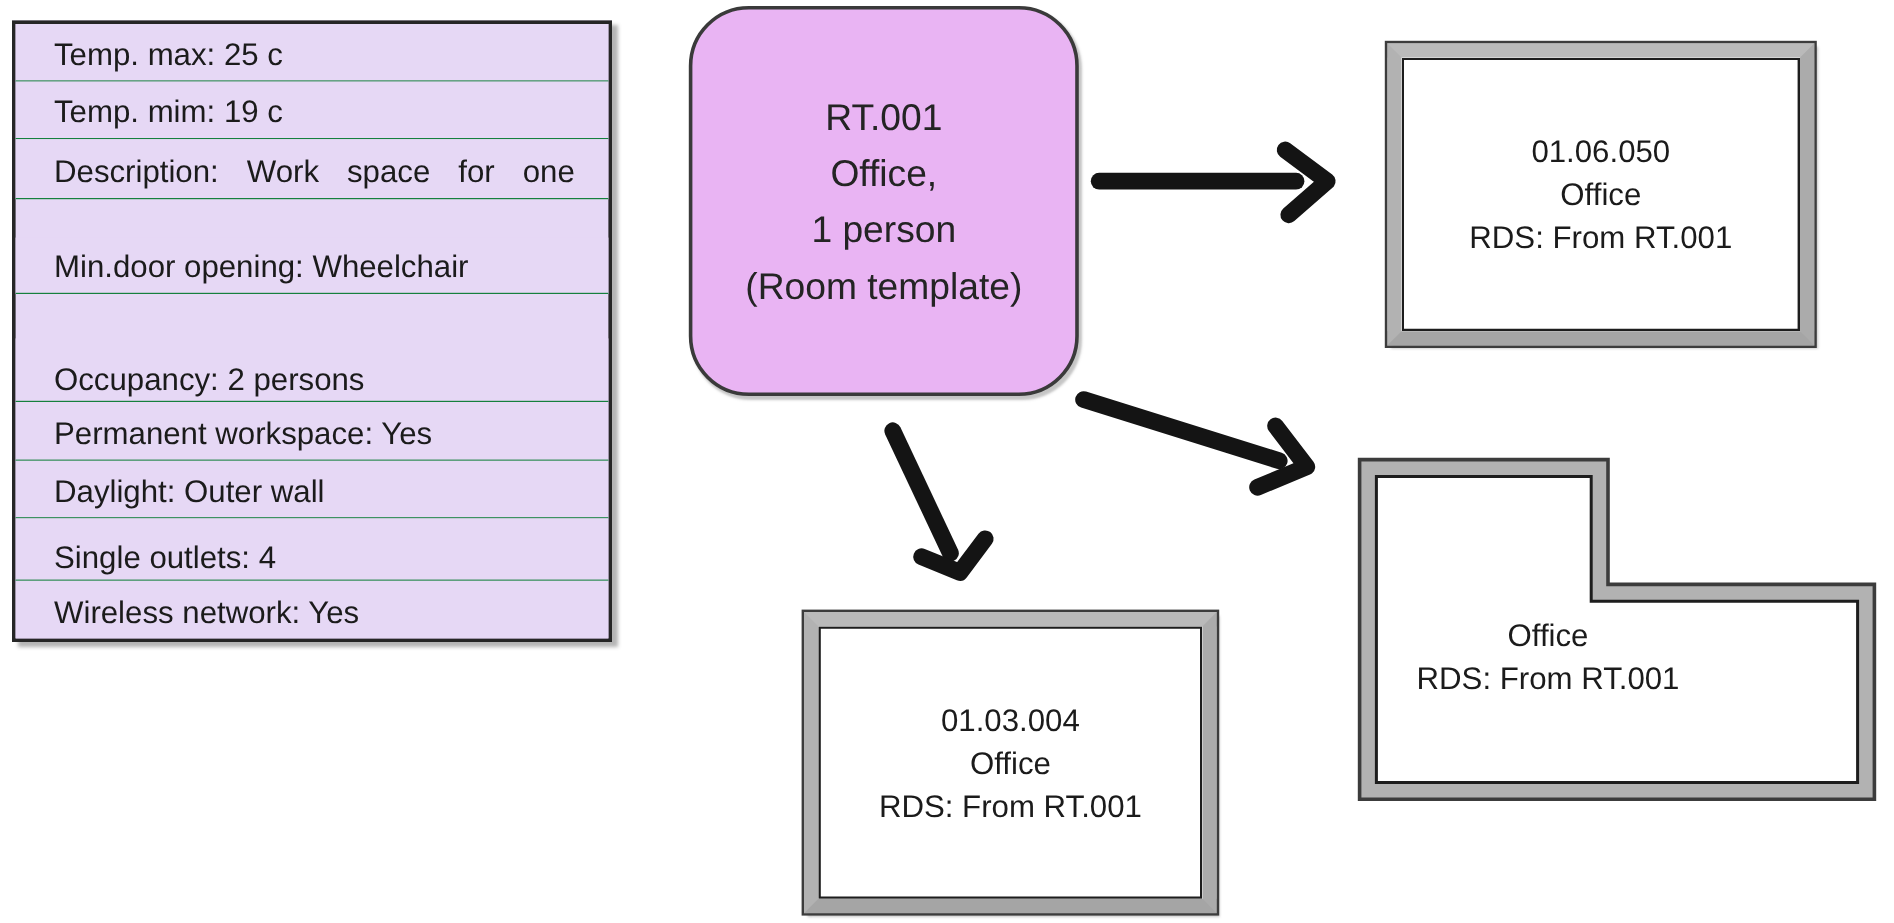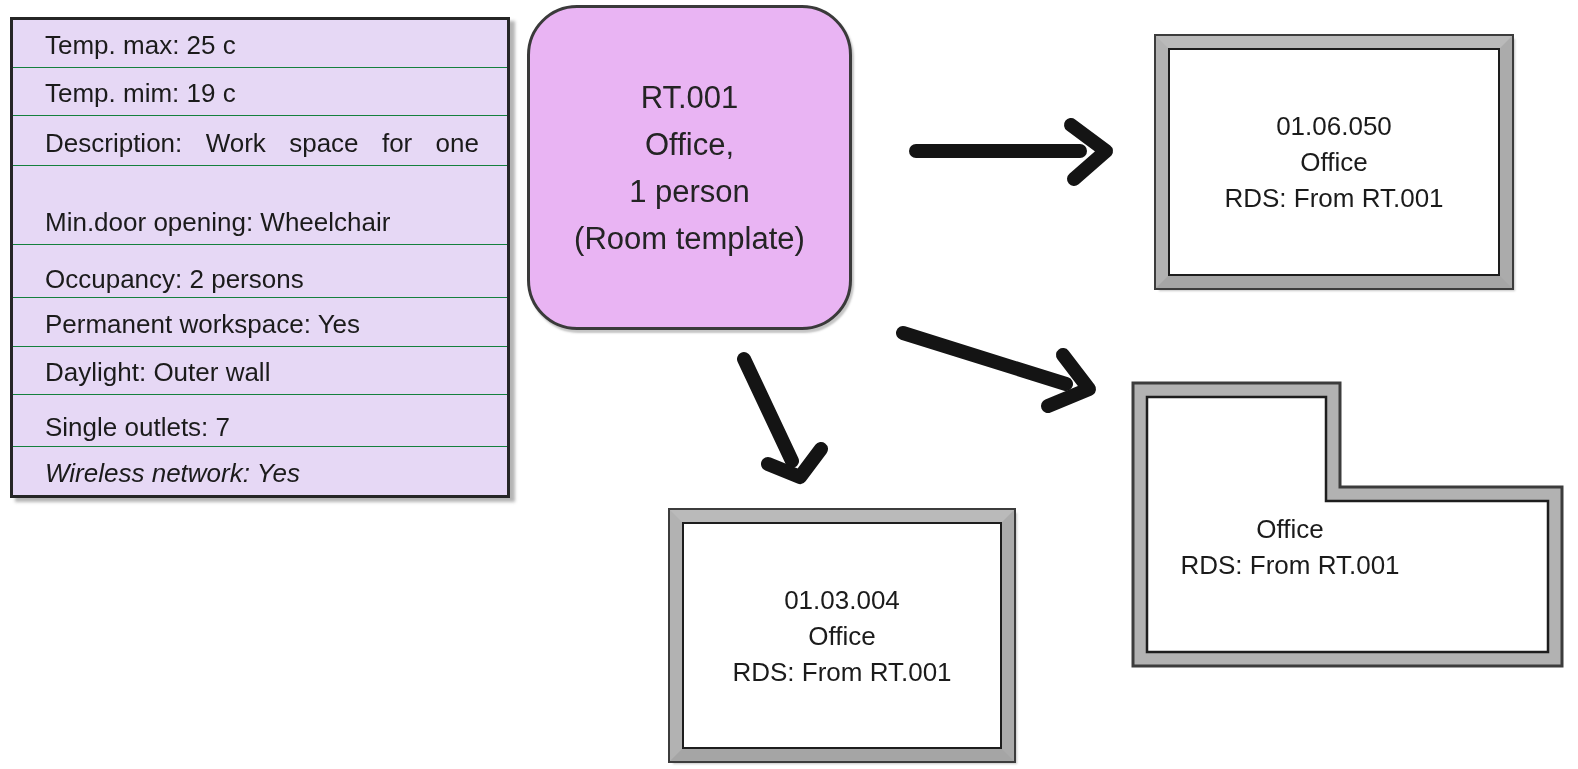--- a/index.html
+++ b/index.html
@@ -29,37 +29,37 @@
     height: 48px;
     display: flex;
     align-items: flex-end;
     padding: 0 28px 7px 32px;
     border-bottom: 1px solid #15803d;
     background: #e6d8f5;
     font-size: 26px;
     line-height: 30px;
     white-space: nowrap;
   }
-  .prop-row:last-child { border-bottom: none; font-style: italic; }
+  .prop-row:last-child { border-bottom: none; }
   .prop-row:nth-child(3) { height: 50px; }
   .prop-row:nth-child(4) { height: 47px; margin-top: 32px; }
-  .prop-row:nth-child(5) { height: 53px; padding-bottom: 3px; }
+  .prop-row:nth-child(5) { height: 53px; padding-bottom: 3px; margin-top: 37px; }
   .prop-row:nth-child(6) { height: 49px; }
   .prop-row:nth-child(8) { height: 52px; padding-bottom: 4px; }
   .prop-row:nth-child(3) .prop-text {
     width: 100%;
     text-align: justify;
     text-align-last: justify;
     white-space: normal;
   }
 
   
   .template-box {
     position: absolute;
-    left: 527px;
+    left: 574px;
     top: 5px;
     width: 325px;
     height: 325px;
     box-sizing: border-box;
     border: 3px solid #3a3a3a;
     border-radius: 50px;
     background: #e9b4f3;
     display: flex;
     flex-direction: column;
     align-items: center;
@@ -146,21 +146,21 @@
     <div class="prop-row">
       <span class="prop-text">Occupancy: 2 persons</span>
     </div>
     <div class="prop-row">
       <span class="prop-text">Permanent workspace: Yes</span>
     </div>
     <div class="prop-row">
       <span class="prop-text">Daylight: Outer wall</span>
     </div>
     <div class="prop-row">
-      <span class="prop-text">Single outlets: 7</span>
+      <span class="prop-text">Single outlets: 4</span>
     </div>
     <div class="prop-row">
       <span class="prop-text">Wireless network: Yes</span>
     </div>
   </div>
 
   <svg class="arrows" viewBox="0 0 1578 769" aria-hidden="true">
     <g>
       <path d="M916,151 L1080,151"></path>
       <path d="M1071,125 L1106,151 L1074,179"></path>

